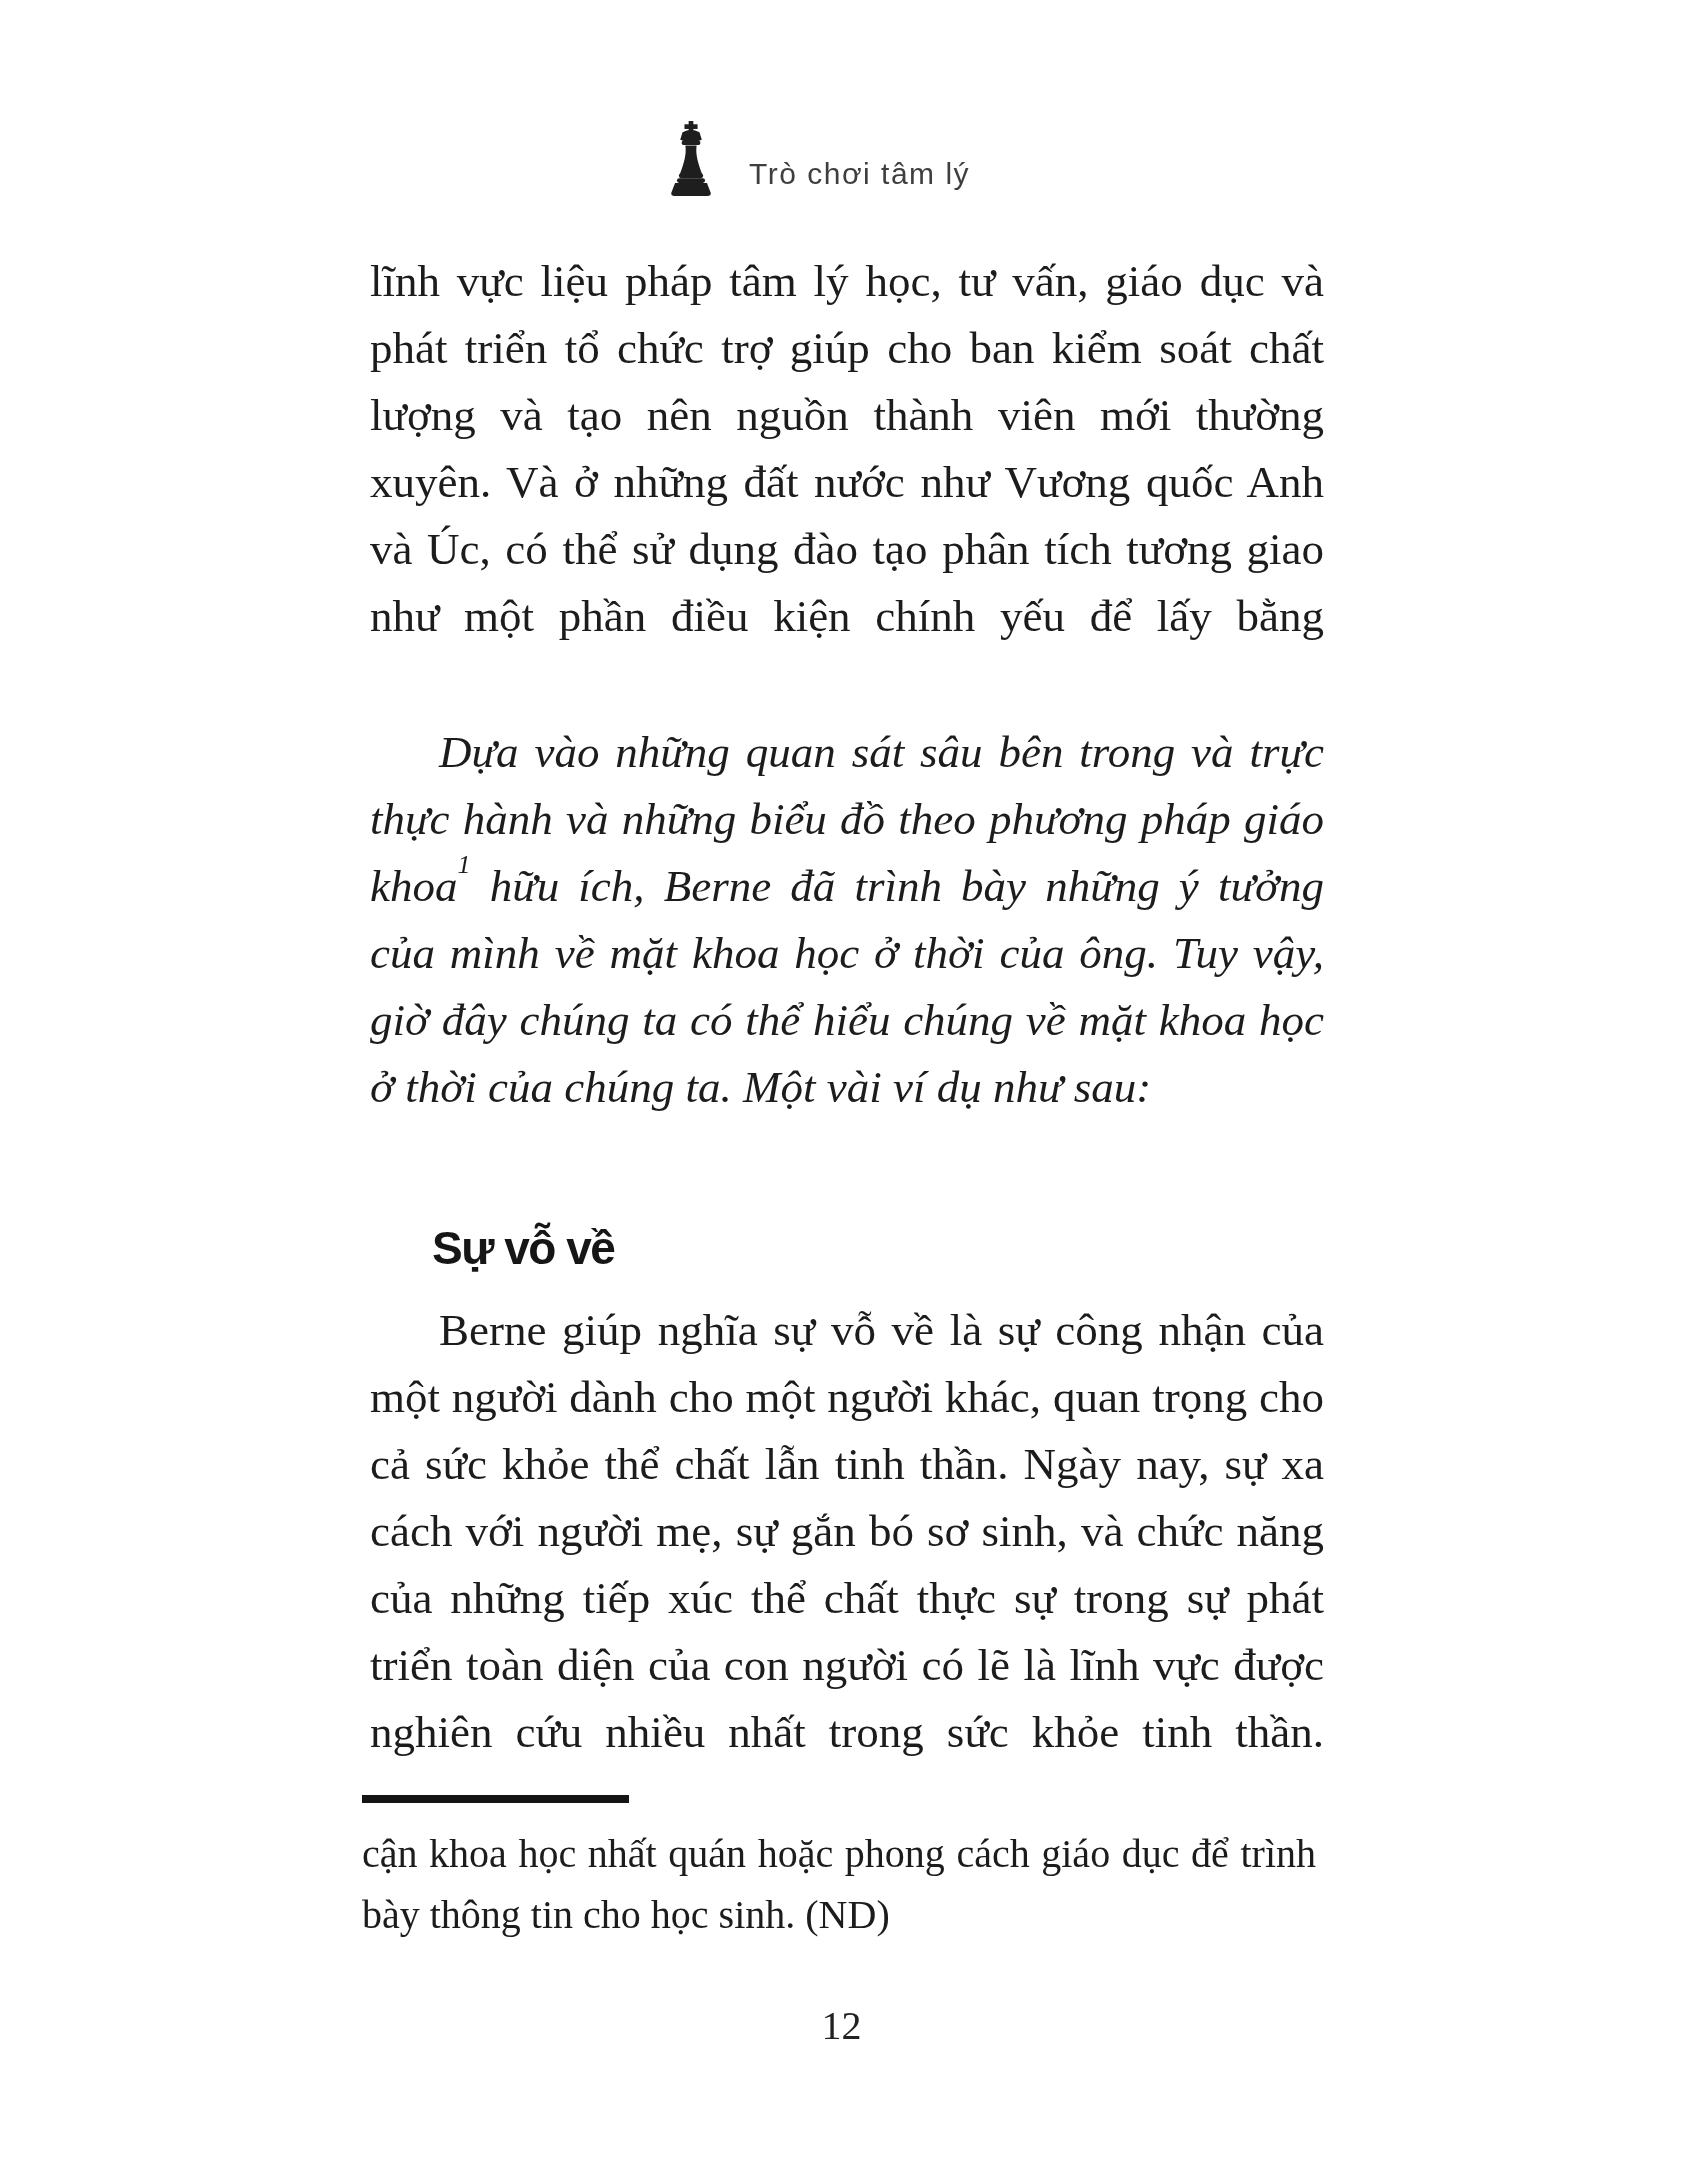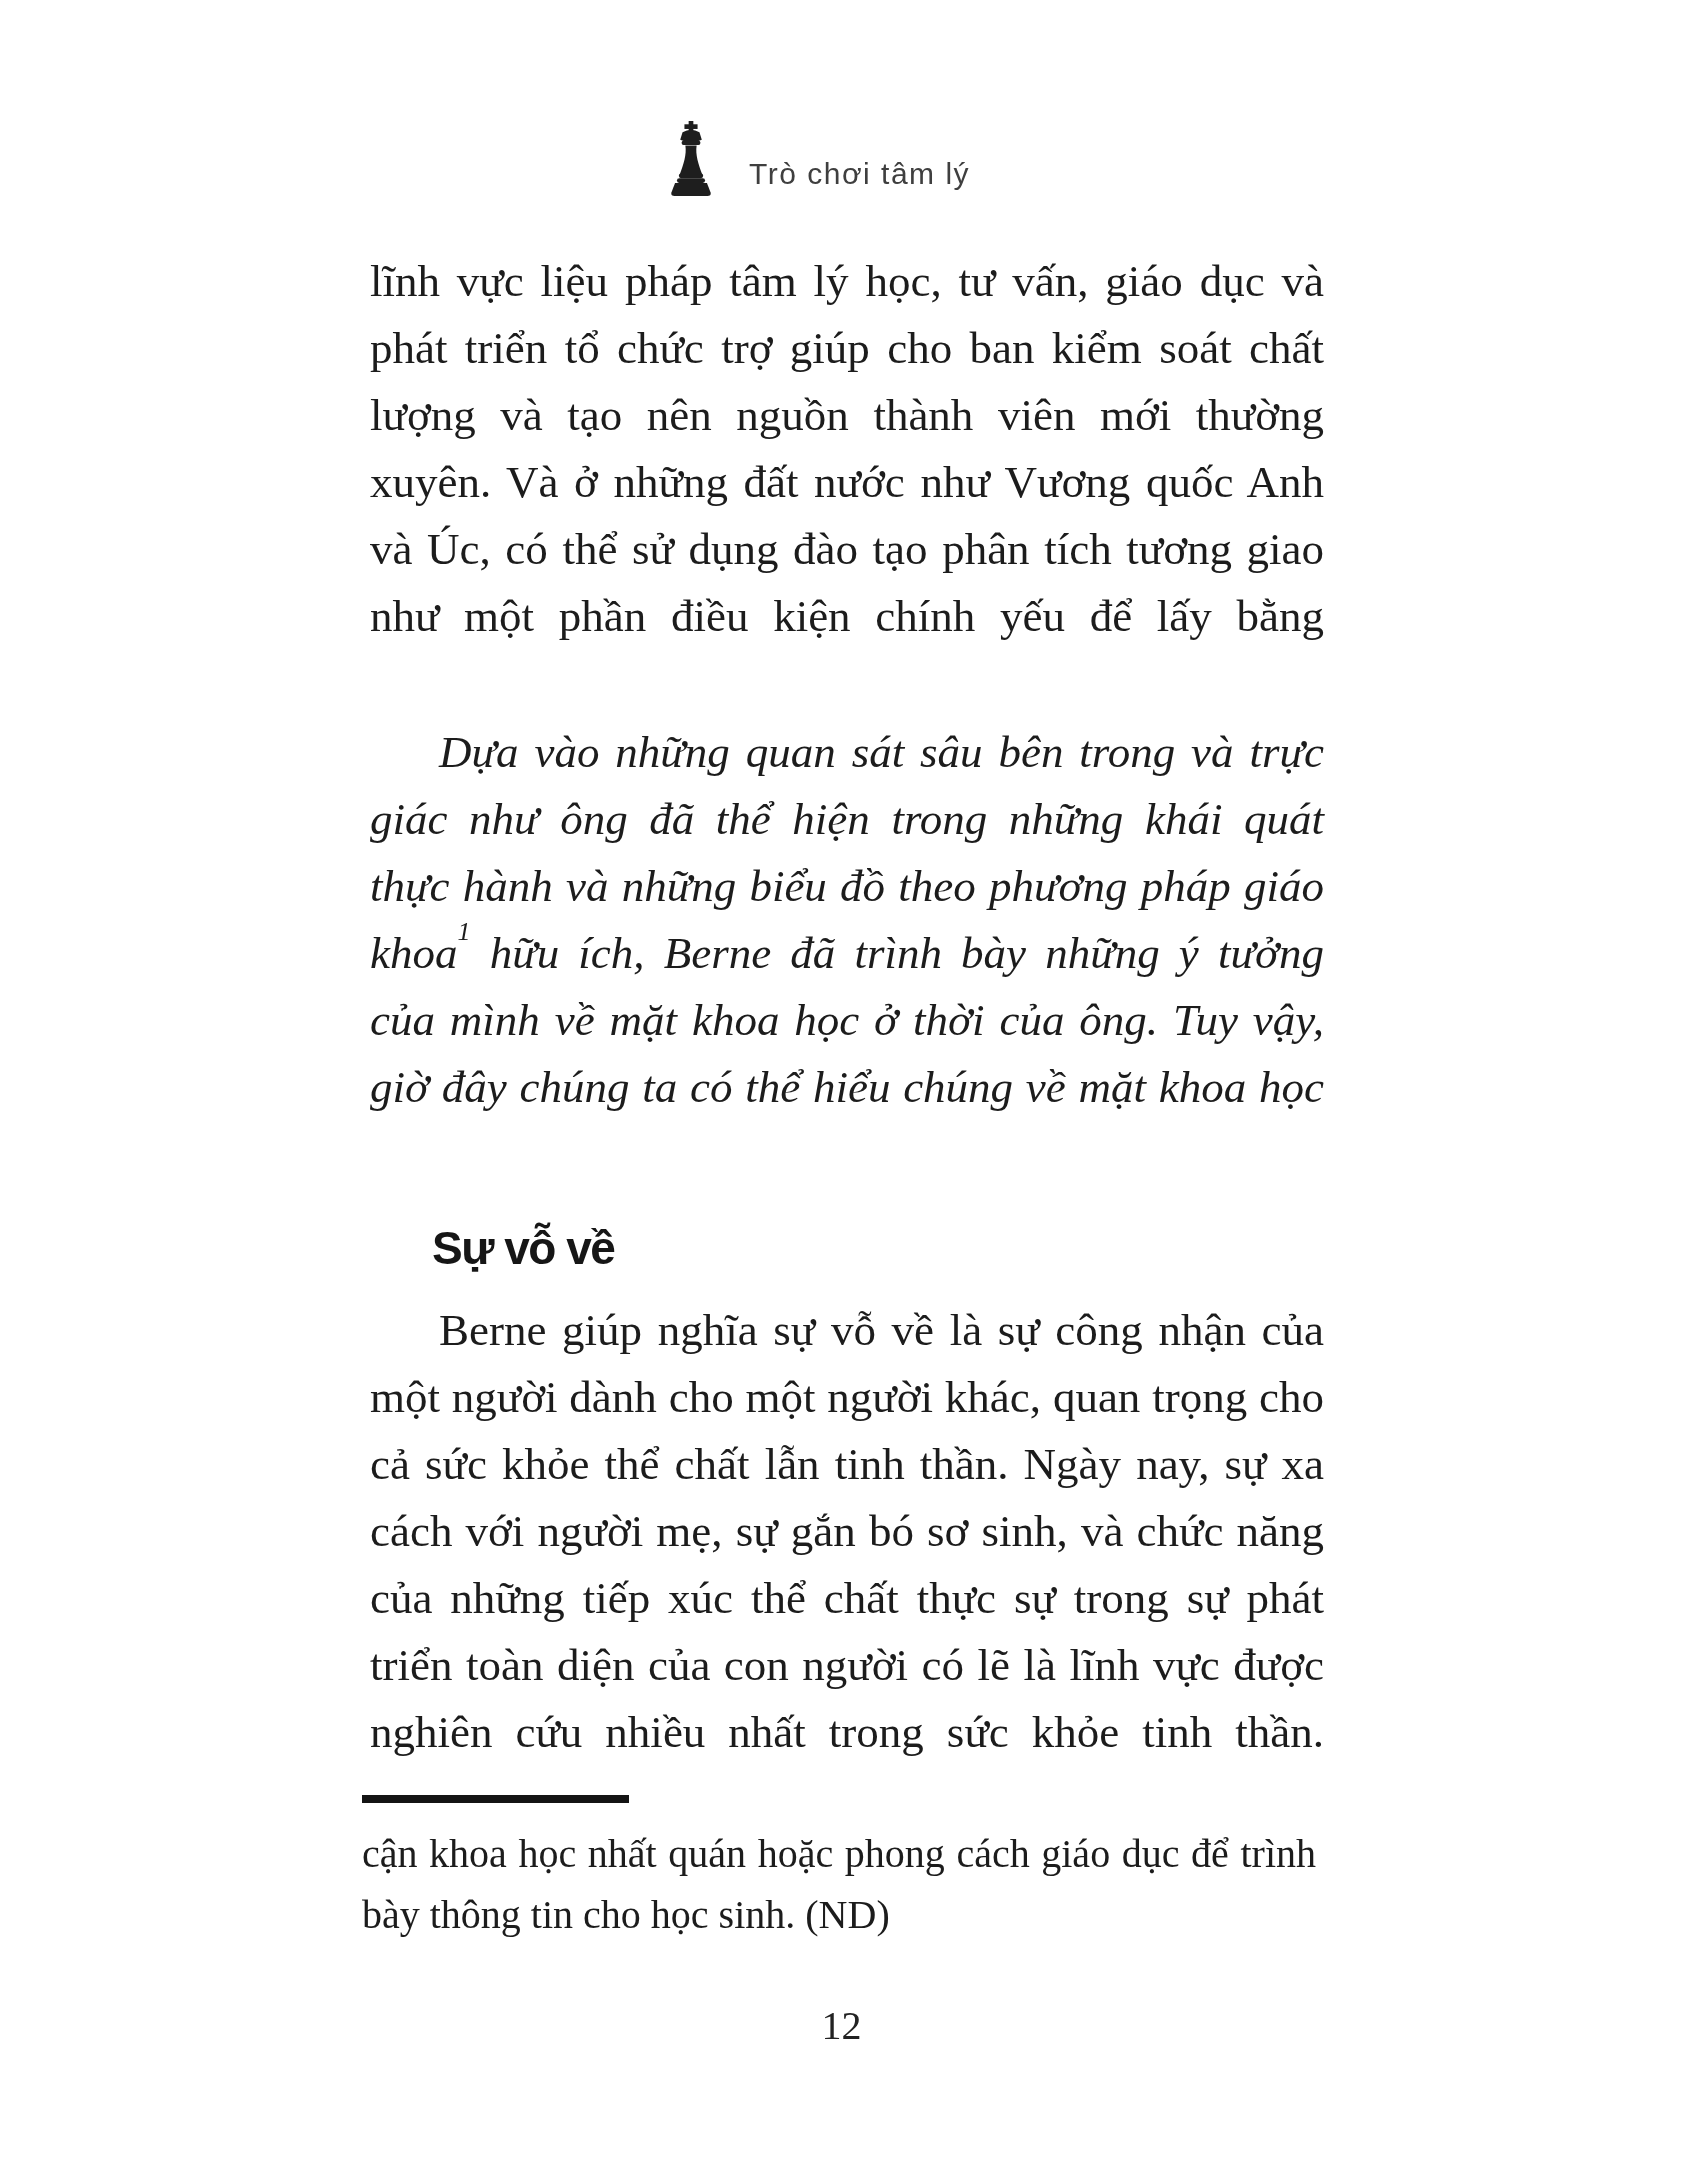--- a/index.html
+++ b/index.html
@@ -92,25 +92,25 @@
     <div class="bl">lĩnh vực liệu pháp tâm lý học, tư vấn, giáo dục và</div>
     <div class="bl">phát triển tổ chức trợ giúp cho ban kiểm soát chất</div>
     <div class="bl">lượng và tạo nên nguồn thành viên mới thường</div>
     <div class="bl">xuyên. Và ở những đất nước như Vương quốc Anh</div>
     <div class="bl">và Úc, có thể sử dụng đào tạo phân tích tương giao</div>
     <div class="bl">như một phần điều kiện chính yếu để lấy bằng</div>
   </div>
 
   <div class="col p2">
     <div class="bl ind">Dựa vào những quan sát sâu bên trong và trực</div>
-    <div class="bl">giác như ông đã thể hiện trong những khái quát</div>
     <div class="bl">thực hành và những biểu đồ theo phương pháp giáo</div>
     <div class="bl"><span>khoa</span><sup class="fnref">1</sup> <span>hữu ích, Berne đã trình bày những ý tưởng</span></div>
     <div class="bl">của mình về mặt khoa học ở thời của ông. Tuy vậy,</div>
     <div class="bl">giờ đây chúng ta có thể hiểu chúng về mặt khoa học</div>
+    <div class="bl nj">ở thời của chúng ta. Một vài ví dụ như sau:</div>
   </div>
 
   <div class="heading">Sự vỗ về</div>
 
   <div class="col p3">
     <div class="bl ind">Berne giúp nghĩa sự vỗ về là sự công nhận của</div>
     <div class="bl">một người dành cho một người khác, quan trọng cho</div>
     <div class="bl">cả sức khỏe thể chất lẫn tinh thần. Ngày nay, sự xa</div>
     <div class="bl">cách với người mẹ, sự gắn bó sơ sinh, và chức năng</div>
     <div class="bl">của những tiếp xúc thể chất thực sự trong sự phát</div>

